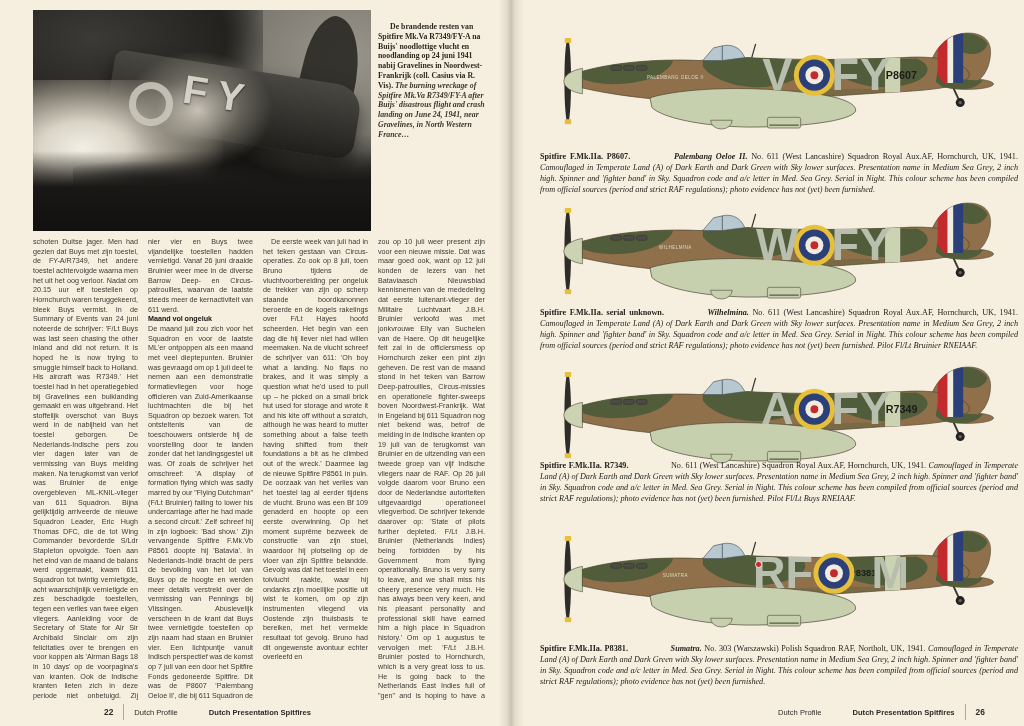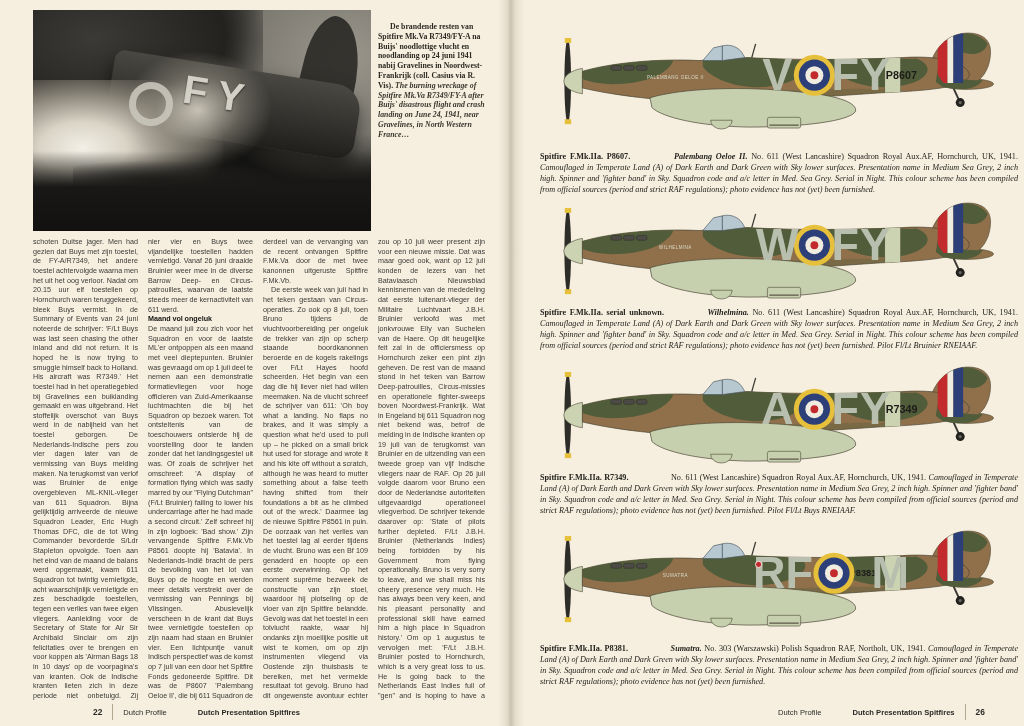--- a/index.html
+++ b/index.html
@@ -37,33 +37,33 @@
     font-size:7.2px;line-height:9.65px;color:#3b3a37;text-align:justify;word-spacing:-.3px;}
   .col p{margin:0;}
   .col .h{font-weight:bold;color:#161614;}
   .col .indent{text-indent:8px;}
   .c1{left:0;} .c2{left:115px;} .c3{left:230px;} .c4{left:345px;width:107px;}
 
   .footer{top:703px;height:18px;display:flex;align-items:center;gap:10px;font-size:7.6px;color:#2b2a27;}
   .footer .num{font-weight:bold;font-size:8.4px;}
   .footer .rule{width:1px;height:16px;background:#b3a88f;}
   .footer .bold{font-weight:bold;padding-left:21px;}
-  .footer-left{left:93px;}
+  .footer-left{left:104px;}
   .footer-right{left:778px;}
 
   
   .profile{left:556px;width:460px;height:118px;}
   .profile svg{width:100%;height:100%;display:block;}
   .p1{top:26px;} .p2{top:196px;} .p3{top:360px;} .p4{top:524px;}
 
   .cap{left:540px;width:478px;font-family:"Liberation Serif",serif;font-size:8.2px;line-height:11px;color:#25231f;text-align:justify;}
   .cap .lead{font-weight:bold;}
   .cap .name{font-weight:bold;font-style:italic;padding-left:40px;}
   .cap .it{font-style:italic;}
-  .cp1{top:151px;} .cp2:{}{} .cp2{top:307px;} .cp3{top:472px;} .cp4{top:643px;}
+  .cp1{top:151px;} .cp2:{}{} .cp2{top:307px;} .cp3{top:460px;} .cp4{top:643px;}
 </style>
 </head>
 <body>
 
 <div class="abs gutter"></div>
 
 <div class="abs photo">
   <div class="sky"></div>
   <div class="smoke"></div>
   <div class="tailfin"></div>
@@ -84,21 +84,20 @@
 <div class="abs cols">
   <div class="col c1">
     <p>schoten Duitse jager. Men had gezien dat Buys met zijn toestel, de FY-A/R7349, het andere toestel achtervolgde waarna men het uit het oog verloor. Nadat om 20.15 uur elf toestellen op Hornchurch waren teruggekeerd, bleek Buys vermist. In de Summary of Events van 24 juni noteerde de schrijver: 'F/Lt Buys was last seen chasing the other inland and did not return. It is hoped he is now trying to smuggle himself back to Holland. His aircraft was R7349.' Het toestel had in het operatiegebied bij Gravelines een buiklanding gemaakt en was uitgebrand. Het stoffelijk overschot van Buys werd in de nabijheid van het toestel geborgen. De Nederlands-Indische pers zou vier dagen later van de vermissing van Buys melding maken. Na terugkomst van verlof was Bruinier de enige overgebleven ML-KNIL-vlieger van 611 Squadron. Bijna gelijktijdig arriveerde de nieuwe Squadron Leader, Eric Hugh Thomas DFC, die de tot Wing Commander bevorderde S/Ldr Stapleton opvolgde. Toen aan het eind van de maand de balans werd opgemaakt, kwam 611 Squadron tot twintig vernietigde, acht waarschijnlijk vernietigde en zes beschadigde toestellen, tegen een verlies van twee eigen vliegers. Aanleiding voor de Secretary of State for Air Sir Archibald Sinclair om zijn felicitaties over te brengen en voor koppen als 'Airman Bags 18 in 10 days' op de voorpagina's van kranten. Ook de Indische kranten lieten zich in deze periode niet onbetuigd. Zij schreven abusievelijk dat Brui-</p>
   </div>
   <div class="col c2">
     <p>nier vier en Buys twee vijandelijke toestellen hadden vernietigd. Vanaf 26 juni draaide Bruinier weer mee in de diverse Barrow Deep- en Circus-patrouilles, waarvan de laatste steeds meer de kernactiviteit van 611 werd.</p>
     <p class="h">Maand vol ongeluk</p>
     <p>De maand juli zou zich voor het Squadron en voor de laatste ML'er ontpoppen als een maand met veel dieptepunten. Bruinier was gevraagd om op 1 juli deel te nemen aan een demonstratie formatievliegen voor hoge officieren van Zuid-Amerikaanse luchtmachten die bij het Squadron op bezoek waren. Tot ontsteltenis van de toeschouwers ontsierde hij de voorstelling door te landen zonder dat het landingsgestel uit was. Of zoals de schrijver het omschreef: 'A display of formation flying which was sadly marred by our "Flying Dutchman" (F/Lt Bruinier) failing to lower his undercarriage after he had made a second circuit.' Zelf schreef hij in zijn logboek: 'Bad show.' Zijn vervangende Spitfire F.Mk.Vb P8561 doopte hij 'Batavia'. In Nederlands-Indië bracht de pers de bevolking van het lot van Buys op de hoogte en werden meer details verstrekt over de vermissing van Pennings bij Vlissingen. Abusievelijk verscheen in de krant dat Buys twee vernietigde toestellen op zijn naam had staan en Bruinier vier. Een lichtpuntje vanuit Indisch perspectief was de komst op 7 juli van een door het Spitfire Fonds gedoneerde Spitfire. Dit was de P8607 'Palembang Oeloe II', die bij 611 Squadron de code FY-V kreeg. Het toestel was on-</p>
   </div>
   <div class="col c3">
-    <p>derdeel van de vervanging van de recent ontvangen Spitfire F.Mk.Va door de met twee kanonnen uitgeruste Spitfire F.Mk.Vb.</p>
     <p class="indent">De eerste week van juli had in het teken gestaan van Circus-operaties. Zo ook op 8 juli, toen Bruno tijdens de vluchtvoorbereiding per ongeluk de trekker van zijn op scherp staande boordkanonnen beroerde en de kogels rakelings over F/Lt Hayes hoofd scheerden. Het begin van een dag die hij liever niet had willen meemaken. Na de vlucht schreef de schrijver van 611: 'Oh boy what a landing. No flaps no brakes, and it was simply a question what he'd used to pull up – he picked on a small brick hut used for storage and wrote it and his kite off without a scratch, although he was heard to mutter something about a false teeth having shifted from their foundations a bit as he climbed out of the wreck.' Daarmee lag de nieuwe Spitfire P8561 in puin. De oorzaak van het verlies van het toestel lag al eerder tijdens de vlucht. Bruno was een Bf 109 genaderd en hoopte op een eerste overwinning. Op het moment suprême bezweek de constructie van zijn stoel, waardoor hij plotseling op de vloer van zijn Spitfire belandde. Gevolg was dat het toestel in een tolvlucht raakte, waar hij ondanks zijn moeilijke positie uit wist te komen, om op zijn instrumenten vliegend via Oostende zijn thuisbasis te bereiken, met het vermelde resultaat tot gevolg. Bruno had dit ongewenste avontuur echter overleefd en</p>
   </div>
   <div class="col c4">
     <p>zou op 10 juli weer present zijn voor een nieuwe missie. Dat was maar goed ook, want op 12 juli konden de lezers van het Bataviaasch Nieuwsblad kennisnemen van de mededeling dat eerste luitenant-vlieger der Militaire Luchtvaart J.B.H. Bruinier verloofd was met jonkvrouwe Elly van Suchelen van de Haere. Op dit heugelijke feit zal in de officiersmess op Hornchurch zeker een pint zijn geheven. De rest van de maand stond in het teken van Barrow Deep-patrouilles, Circus-missies en operationele fighter-sweeps boven Noordwest-Frankrijk. Wat in Engeland bij 611 Squadron nog niet bekend was, betrof de melding in de Indische kranten op 19 juli van de terugkomst van Bruinier en de uitzending van een tweede groep van vijf Indische vliegers naar de RAF. Op 26 juli volgde daarom voor Bruno een door de Nederlandse autoriteiten uitgevaardigd operationeel vliegverbod. De schrijver tekende daarover op: 'State of pilots further depleted. F/Lt J.B.H. Bruinier (Netherlands Indies) being forbidden by his Government from flying operationally. Bruno is very sorry to leave, and we shall miss his cheery presence very much. He has always been very keen, and his pleasant personality and professional skill have earned him a high place in Squadron history.' Om op 1 augustus te vervolgen met: 'F/Lt J.B.H. Bruinier posted to Hornchurch, which is a very great loss to us. He is going back to the Netherlands East Indies full of "gen" and is hoping to have a crack at</p>
   </div>
 </div>
 
 <div class="abs footer footer-left">
   <span class="num">22</span>
   <span class="rule"></span>

